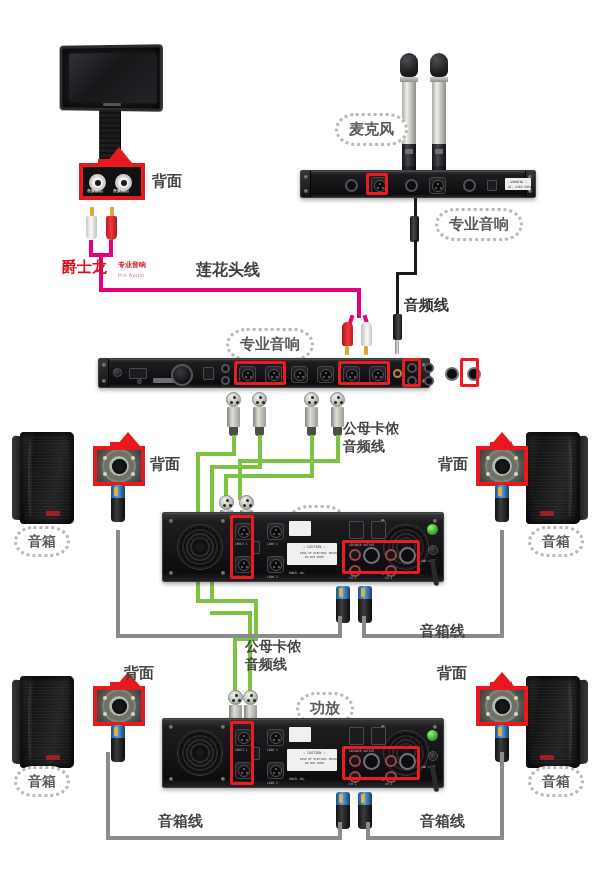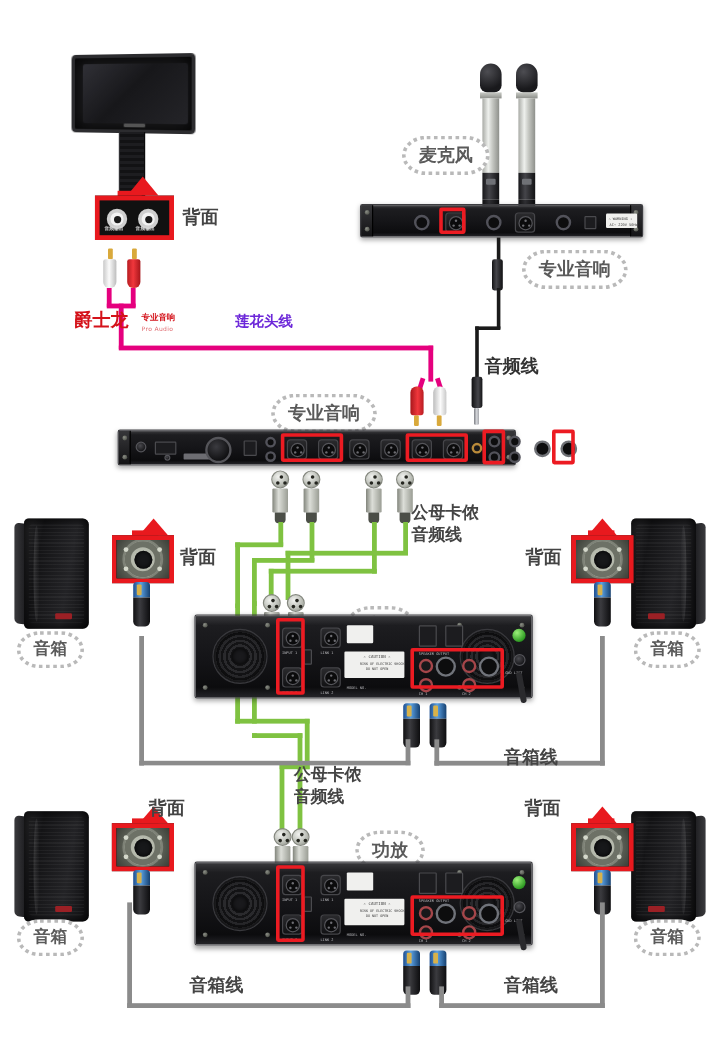--- a/index.html
+++ b/index.html
@@ -297,21 +297,21 @@
 
   <div class="abs wire pink" style="left:89px; top:240px; width:4px; height:16px;"></div>
   <div class="abs wire pink" style="left:109px; top:240px; width:4px; height:16px;"></div>
   <div class="abs wire pink" style="left:89px; top:253px; width:24px; height:4px;"></div>
   <div class="abs wire pink" style="left:99px; top:253px; width:4px; height:38px;"></div>
   <div class="abs wire pink" style="left:99px; top:288px; width:262px; height:4px;"></div>
   <div class="abs wire pink" style="left:357px; top:288px; width:4px; height:30px;"></div>
   <div class="abs wire pink" style="left:349px; top:315px; width:4px; height:10px; transform:rotate(18deg);"></div>
   <div class="abs wire pink" style="left:364px; top:315px; width:4px; height:10px; transform:rotate(-18deg);"></div>
 
-  <div class="abs plabel" style="left:196px; top:260px; font-size:12px; color:#6d28d9;">
+  <div class="abs plabel" style="left:196px; top:260px; font-size:16px; color:#404040;">
     <span>莲花头线</span>
   </div>
 
   <div class="plug-rca red abs" style="left:342px; top:322px; transform:rotate(180deg);">
     <div class="tip"></div>
       <div class="barrel"></div>
   </div>
   <div class="plug-rca white abs" style="left:361px; top:322px; transform:rotate(180deg);">
     <div class="tip"></div>
       <div class="barrel"></div>

